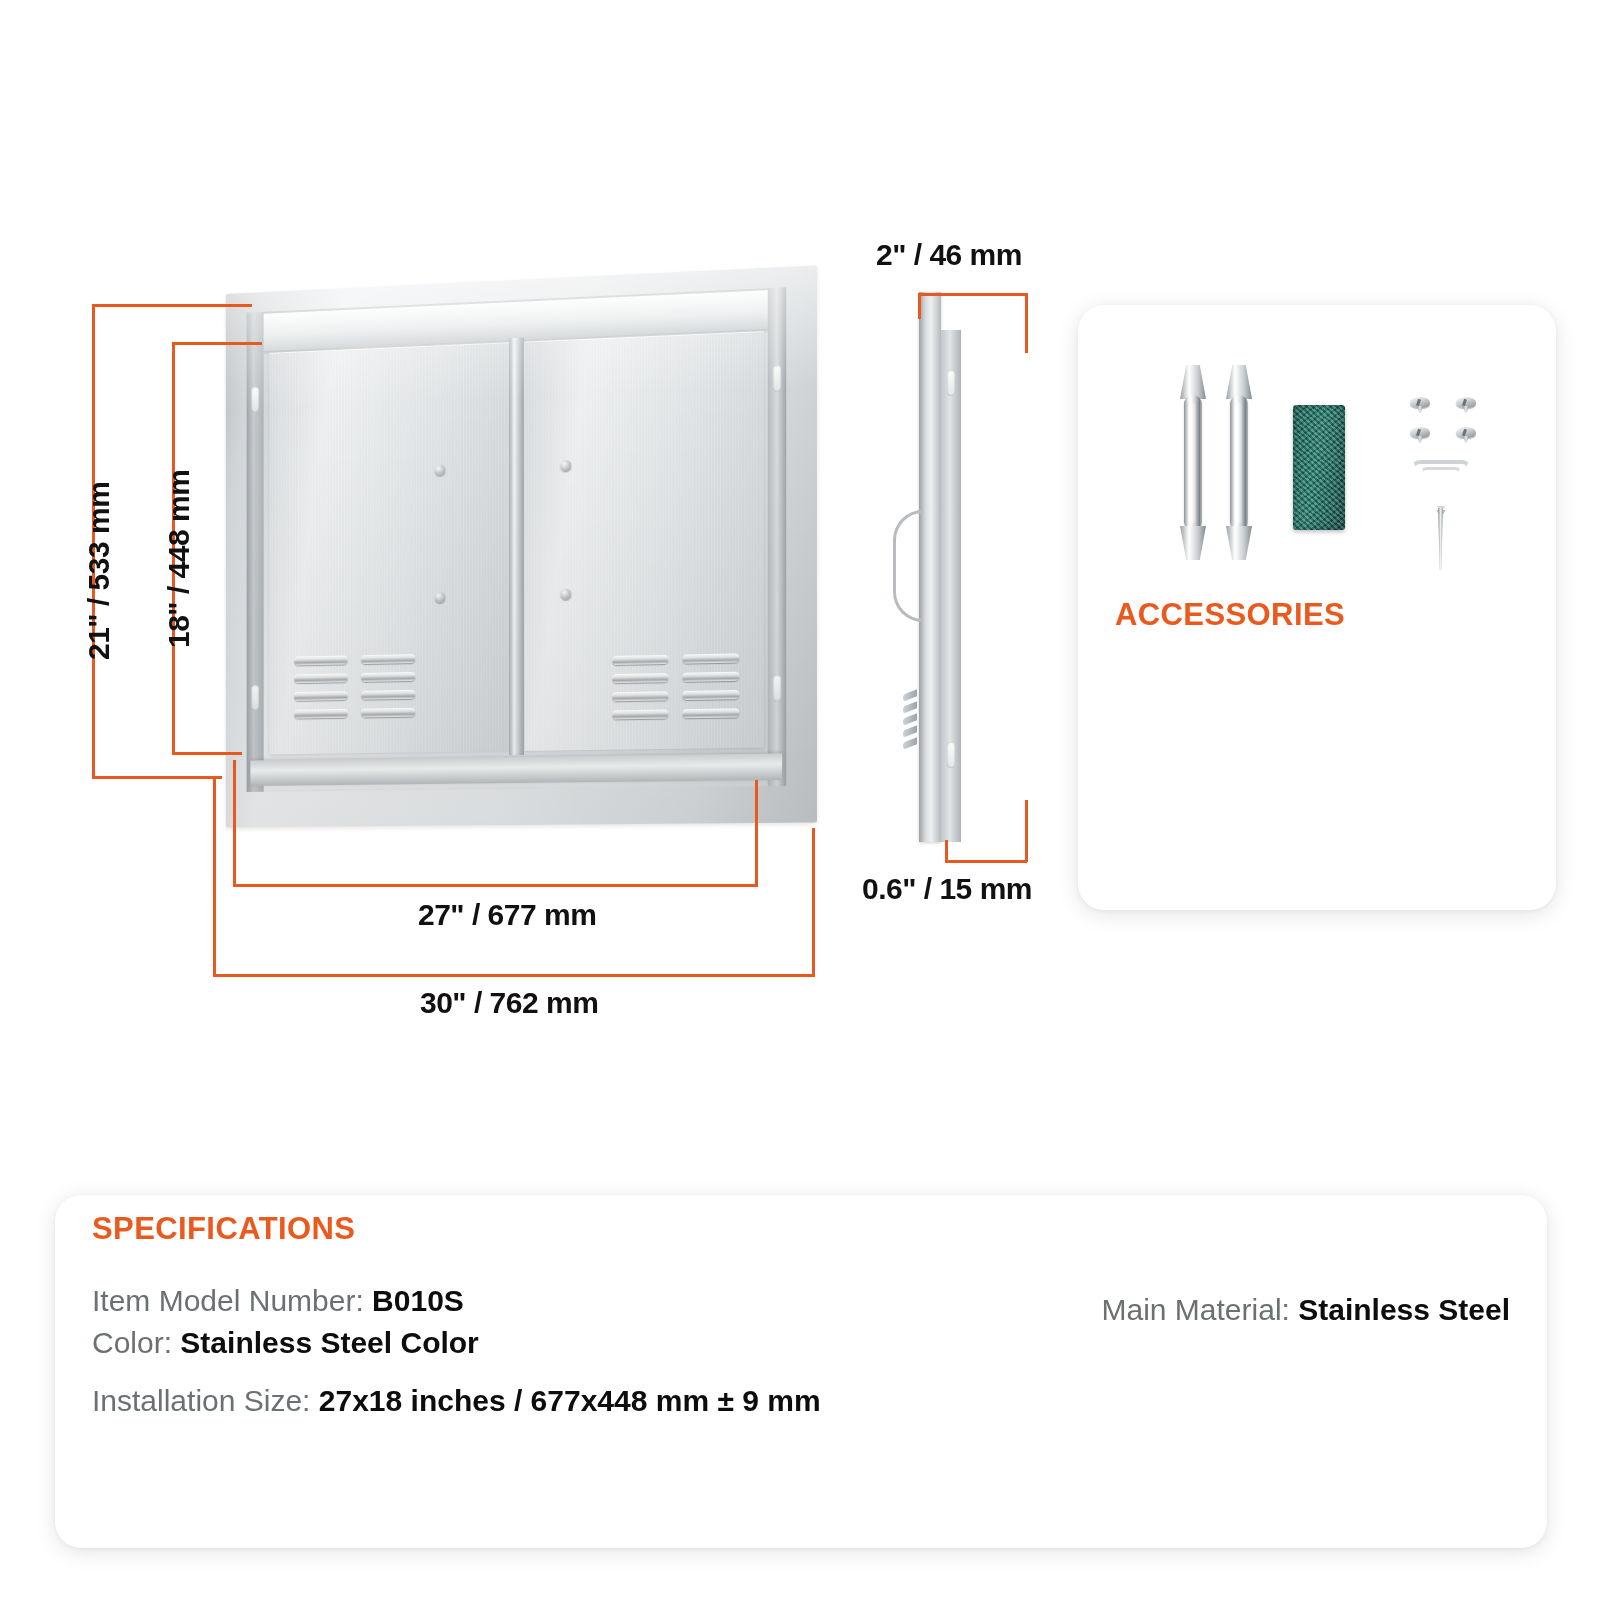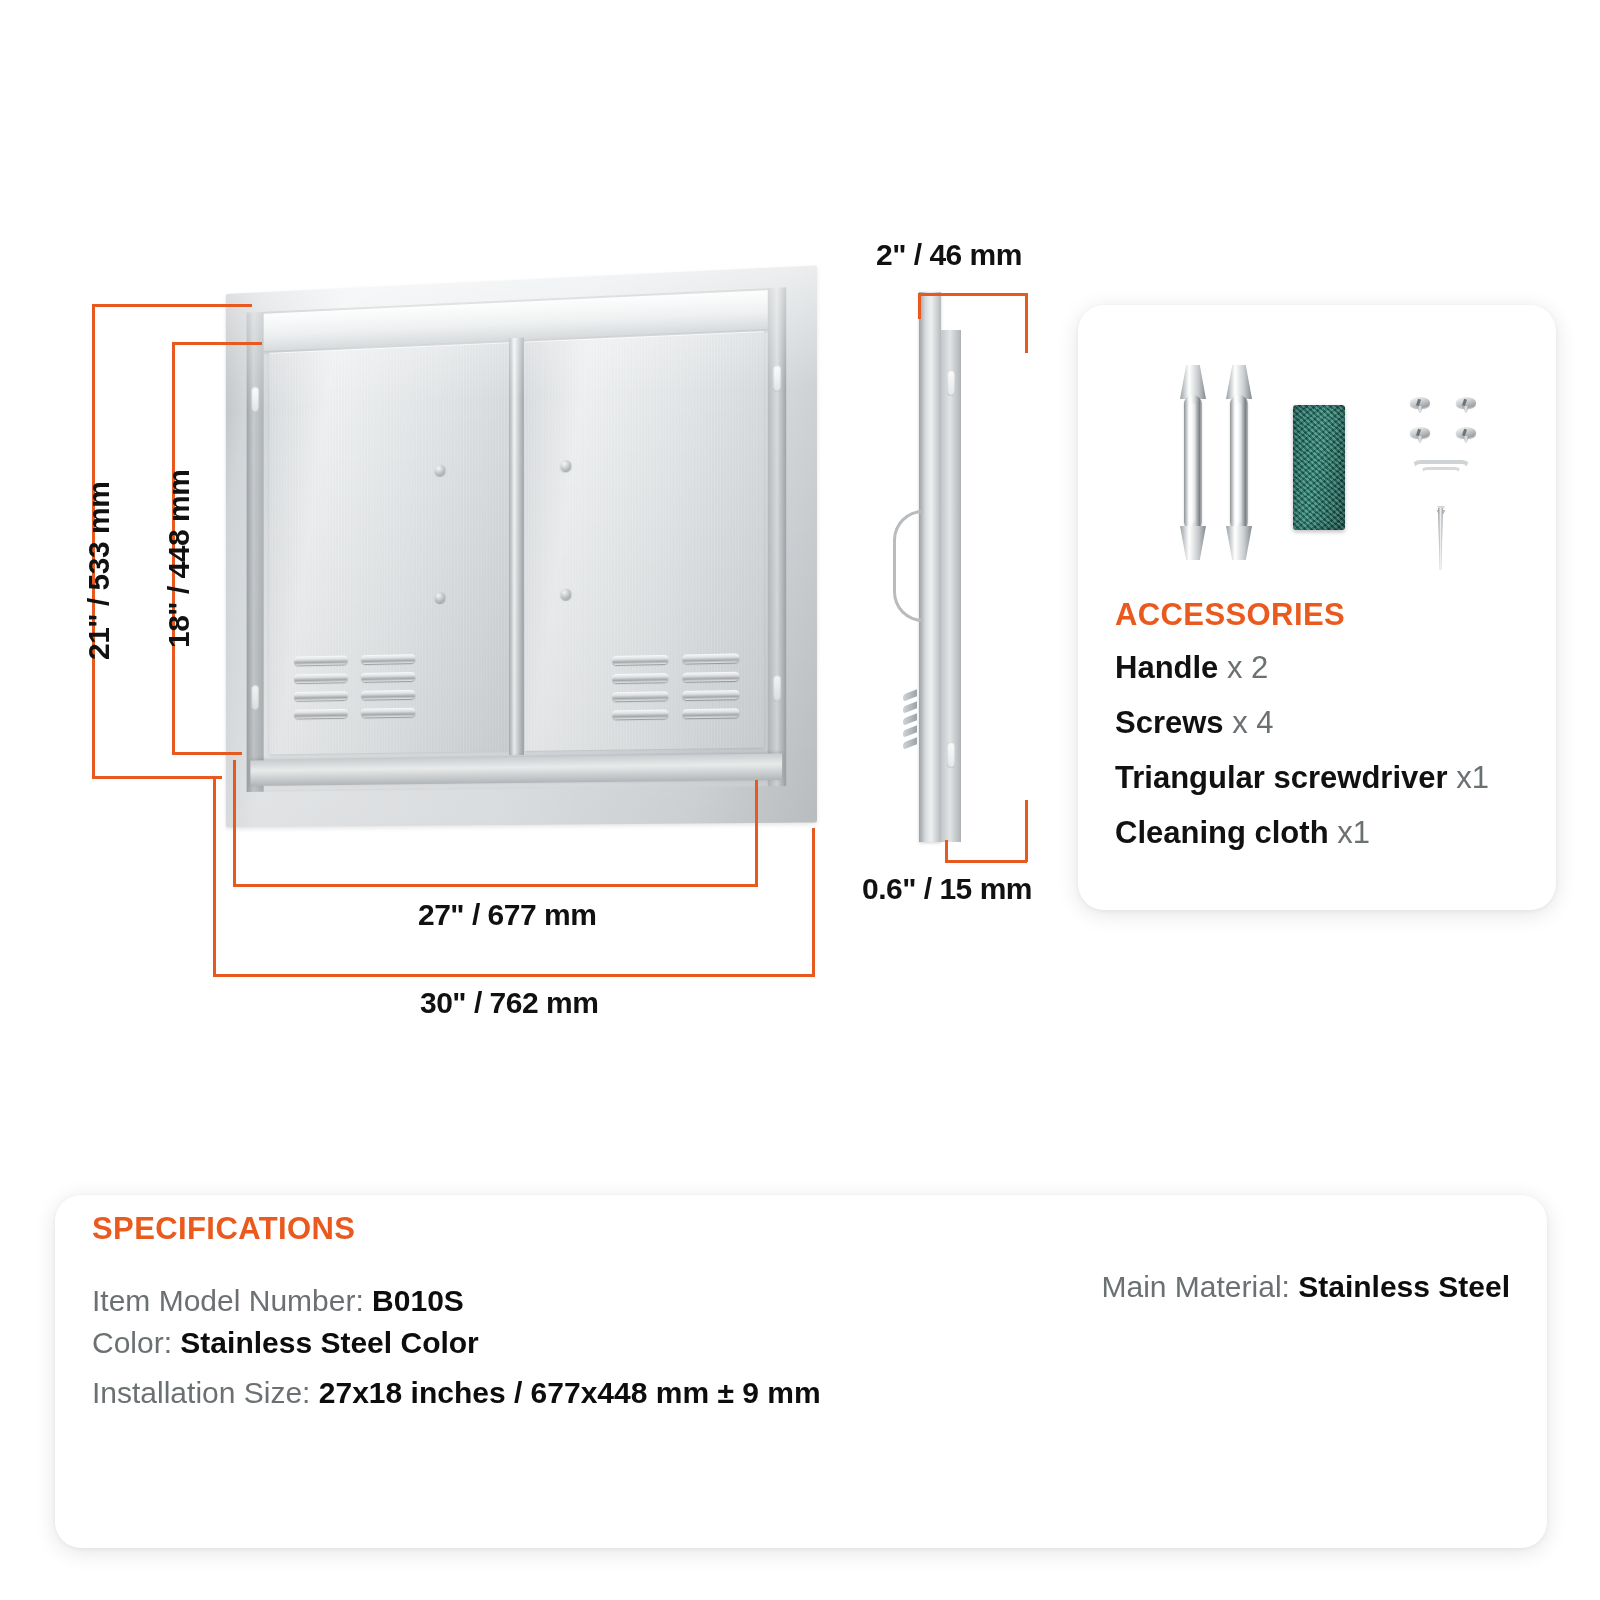--- a/index.html
+++ b/index.html
@@ -383,56 +383,38 @@
 
       <div class="driver-icon">
         <div class="loop"></div>
         <div class="loop-inner"></div>
         <div class="shaft"></div>
       </div>
     </div>
 
     <div class="card-title" style="position:absolute; left:37px; top:292px;">ACCESSORIES</div>
 
-    <div class="acc-list" style="top:345px;">
-      <div class="acc-line">
-        <span>Handle</span>
-        <span class="qty">x 2</span>
-      </div>
-      <div class="acc-line">
-        <span>Screws</span>
-        <span class="qty">x 4</span>
-      </div>
-      <div class="acc-line">
-        <span>Triangular screwdriver</span>
-        <span class="qty">x1</span>
-      </div>
-      <div class="acc-line">
-        <span>Cleaning cloth</span>
-        <span class="qty">x1</span>
-      </div>
-    </div>
   </div>
 
   <div id="specs-card" class="card">
 
     <div class="card-title" style="position:absolute; left:37px; top:16px;">SPECIFICATIONS</div>
 
     <div style="position:absolute; left:37px; top:91px;">
       <div class="spec-row" style="margin-bottom:12px;">
         <span>Item Model Number: </span><b>B010S</b>
       </div>
-      <div class="spec-row" style="margin-bottom:20px;">
+      <div class="spec-row" style="margin-bottom:28px;">
         <span>Color: </span><b>Stainless Steel Color</b>
       </div>
       <div class="spec-row" style="margin-bottom:28px;">
         <span>Installation Size: </span><b>27x18 inches / 677x448 mm ± 9 mm</b>
       </div>
     </div>
 
-    <div style="position:absolute; right:37px; top:77px; text-align:left;">
+    <div style="position:absolute; right:37px; top:100px; text-align:left;">
       <div class="spec-row" style="margin-bottom:28px;">
         <span>Main Material: </span><b>Stainless Steel</b>
       </div>
     </div>
   </div>
 
 </div>
 
 </body></html>

